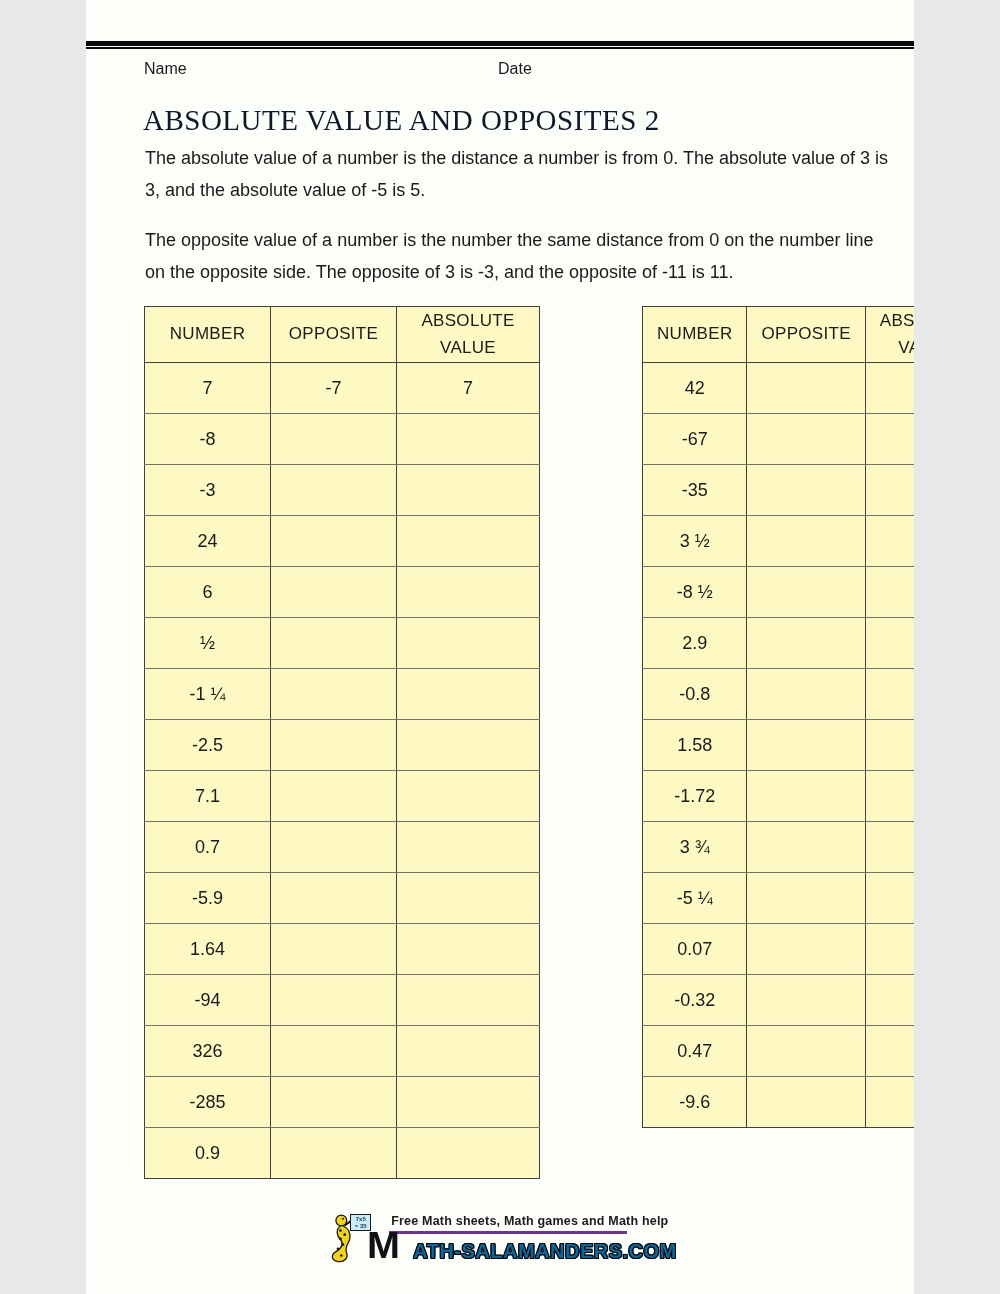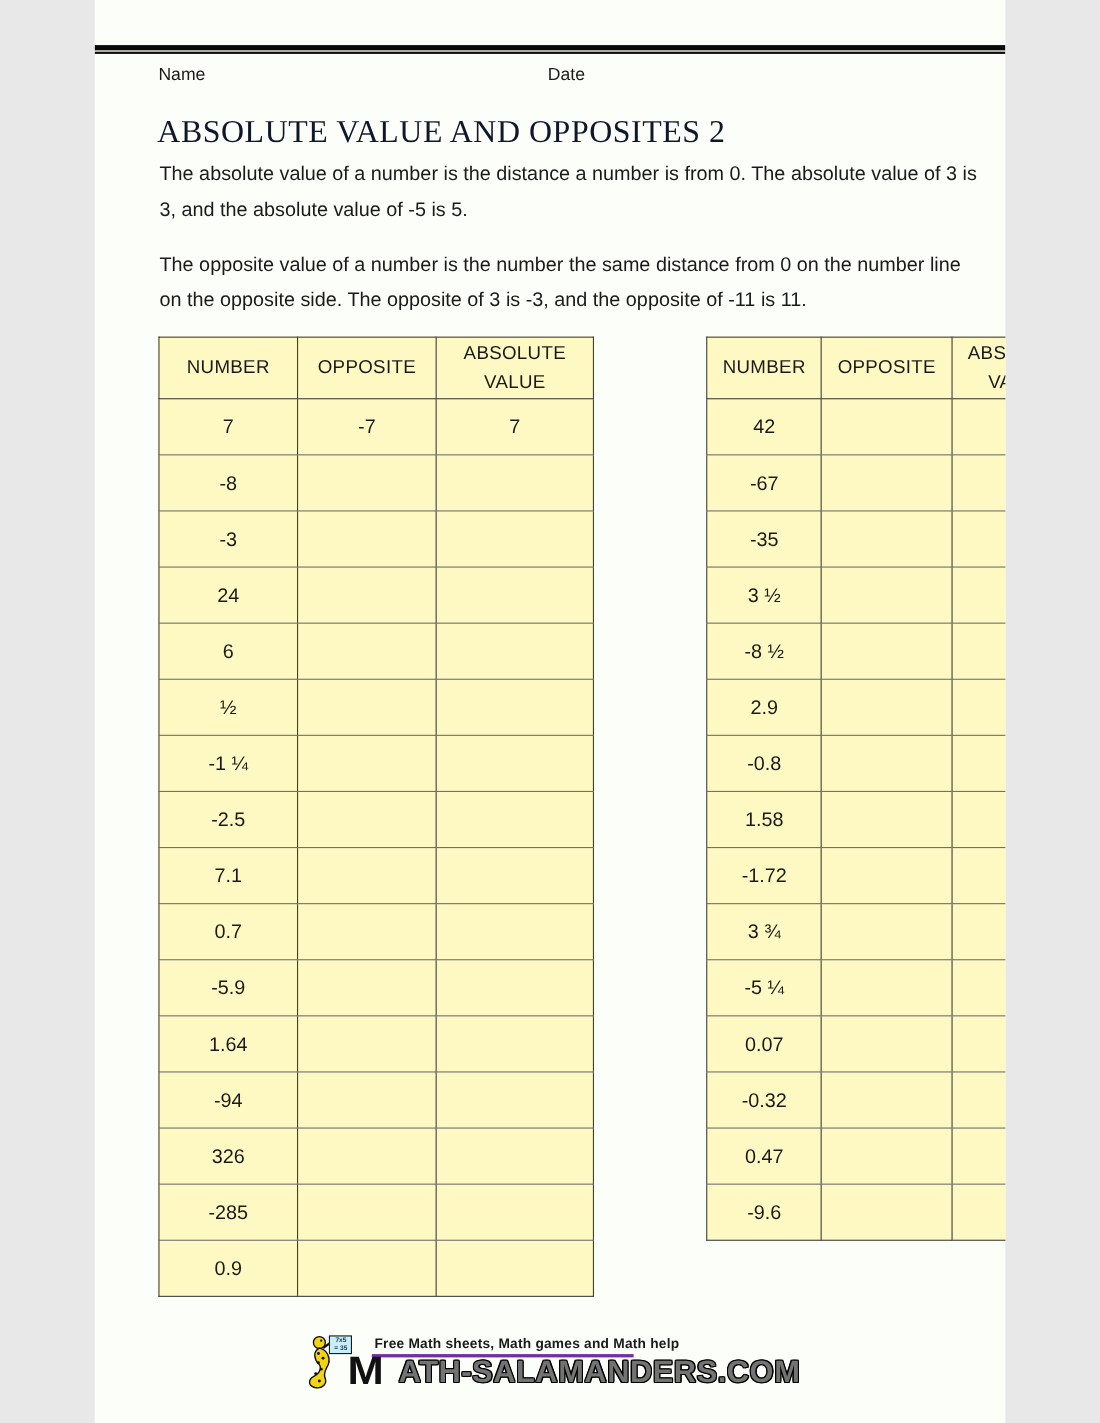--- a/index.html
+++ b/index.html
@@ -75,22 +75,22 @@
     background:#c9eef5; border:1px solid #1a1a1a; z-index:2;
     display:flex; flex-direction:column; align-items:center; justify-content:center;
     font-size:6px; font-weight:bold; line-height:1.1; color:#16355e;
   }
   .footer-text-col { position:relative; }
   .footer-tagline { margin-left:22px; font-size:12.5px; font-weight:bold; white-space:nowrap; letter-spacing:0.2px; }
   .footer-underline { margin-left:20px; margin-top:3px; width:238px; height:3px; background:#7030a0; }
   .footer-site-row { display:flex; align-items:flex-end; margin-top:-4px; margin-left:-2px; }
   .footer-big-m { font-size:36px; font-weight:bold; line-height:0.9; transform:scaleX(1.1); transform-origin:left bottom; color:#111; }
   .footer-site {
-    font-size:28px; font-weight:bold; letter-spacing:0.5px; line-height:1;
-    margin-left:16px; margin-bottom:1px; color:#737373; white-space:nowrap;
+    font-size:20px; font-weight:bold; letter-spacing:0.5px; line-height:1;
+    margin-left:16px; margin-bottom:1px; color:#0369a1; white-space:nowrap;
     text-shadow:-1px -1px 0 #000, 1px -1px 0 #000, -1px 1px 0 #000, 1px 1px 0 #000,
                  0 -1px 0 #000, 0 1px 0 #000, -1px 0 0 #000, 1px 0 0 #000;
   }
 </style>
 </head>
 <body>
 
 <div class="page">
 
   <div class="topbar">

